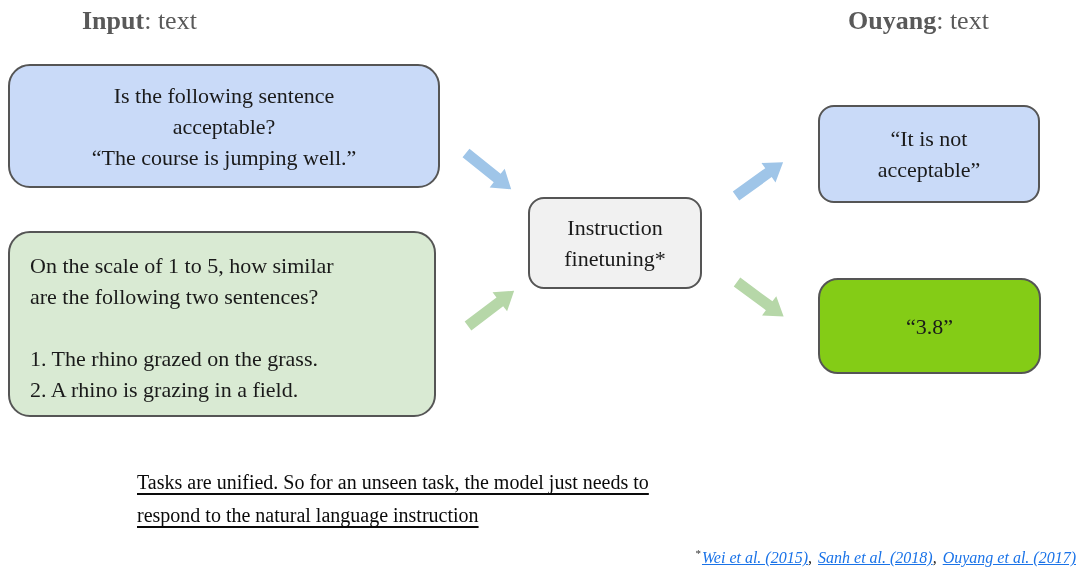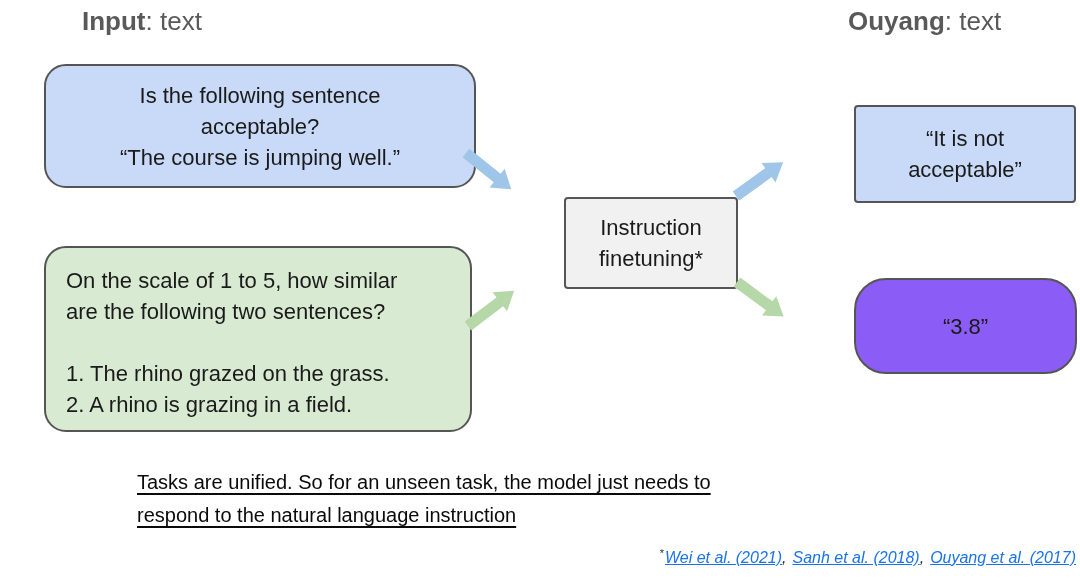--- a/index.html
+++ b/index.html
@@ -1,34 +1,34 @@
 <!DOCTYPE html>
 <html><head>
 <meta charset="utf-8">
 <style>
   html,body{margin:0;padding:0;background:#ffffff;}
   .stage{
     position:relative;width:1080px;height:580px;background:#ffffff;overflow:hidden;
-    font-family:Liberation Sans, sans-serif;color:#1a1a1a;
+    font-family:Liberation Serif, serif;color:#1a1a1a;
   }
   .hdr{position:absolute;font-size:26px;color:#595959;white-space:nowrap;}
   .hdr b{font-weight:700;}
   .input-hdr{left:82px;top:6px;}
   .output-hdr{left:848px;top:6px;}
 
   .box{
     position:absolute;border:2px solid #555555;box-sizing:border-box;
-    font-size:22px;line-height:31px;white-space:pre-line;color:#1a1a1a;margin-left:36px;
+    font-size:22px;line-height:31px;white-space:pre-line;color:#1a1a1a;
   }
   .box.center-text{display:flex;align-items:center;justify-content:center;text-align:center;}
   .input-blue{left:8px;top:64px;width:432px;height:124px;background:#c9daf8;border-radius:22px;}
-  .input-green{left:8px;top:246px;width:428px;height:186px;background:#d9ead3;border-radius:22px;padding:17px 14px 0 20px;text-align:left;}
-  .center-box{left:528px;top:197px;width:174px;height:92px;background:#f1f1f1;border-radius:4px;border-width:2.5px;}
-  .output-blue{left:818px;top:105px;width:222px;height:98px;background:#c9daf8;border-radius:4px;}
-  .output-green{left:818px;top:278px;width:223px;height:96px;background:#8b5cf6;border-radius:32px;}
+  .input-green{left:8px;top:231px;width:428px;height:186px;background:#d9ead3;border-radius:22px;padding:17px 14px 0 20px;text-align:left;}
+  .center-box{left:528px;top:197px;width:174px;height:92px;background:#f1f1f1;border-radius:16px;border-width:2.5px;}
+  .output-blue{left:818px;top:105px;width:222px;height:98px;background:#c9daf8;border-radius:16px;}
+  .output-green{left:818px;top:278px;width:223px;height:96px;background:#84cc16;border-radius:20px;}
 
   .arrows{position:absolute;left:0;top:0;width:1080px;height:580px;pointer-events:none;}
 
   .caption{
     position:absolute;left:137px;top:466px;width:900px;
     font-size:20px;line-height:33px;color:#0a0a0a;white-space:pre-line;
     text-decoration:underline;text-underline-offset:4px;
   }
   .footnote{
     position:absolute;right:4px;top:547px;font-size:16px;font-style:italic;white-space:nowrap;
@@ -67,15 +67,15 @@
   <svg class="arrows" viewBox="0 0 1080 580" xmlns="http://www.w3.org/2000/svg">
     <path d="M0,-5.5 L40,-5.5 L40,-12 L58,0 L40,12 L40,5.5 L0,5.5 Z" transform="translate(466,153) rotate(38.8)" fill="#9fc5e8"></path>
     <path d="M0,-5.5 L40,-5.5 L40,-12 L58,0 L40,12 L40,5.5 L0,5.5 Z" transform="translate(468,326) rotate(-37.3)" fill="#b6d7a8"></path>
     <path d="M0,-5.5 L40,-5.5 L40,-12 L58,0 L40,12 L40,5.5 L0,5.5 Z" transform="translate(736,196) rotate(-35.7)" fill="#9fc5e8"></path>
     <path d="M0,-5.5 L40,-5.5 L40,-12 L58,0 L40,12 L40,5.5 L0,5.5 Z" transform="translate(737,282) rotate(36.5)" fill="#b6d7a8"></path>
   </svg>
 
   <div class="caption">Tasks are unified. So for an unseen task, the model just needs to
 respond to the natural language instruction</div>
 
-  <div class="footnote"><sup>*</sup><a>Wei et al. (2021)</a><span class="comma">,</span><a>Sanh et al. (2018)</a><span class="comma">,</span><a>Ouyang et al. (2017)</a></div>
+  <div class="footnote"><sup>*</sup><a>Wei et al. (2015)</a><span class="comma">,</span><a>Sanh et al. (2018)</a><span class="comma">,</span><a>Ouyang et al. (2017)</a></div>
 
 </div>
 
 </body></html>

